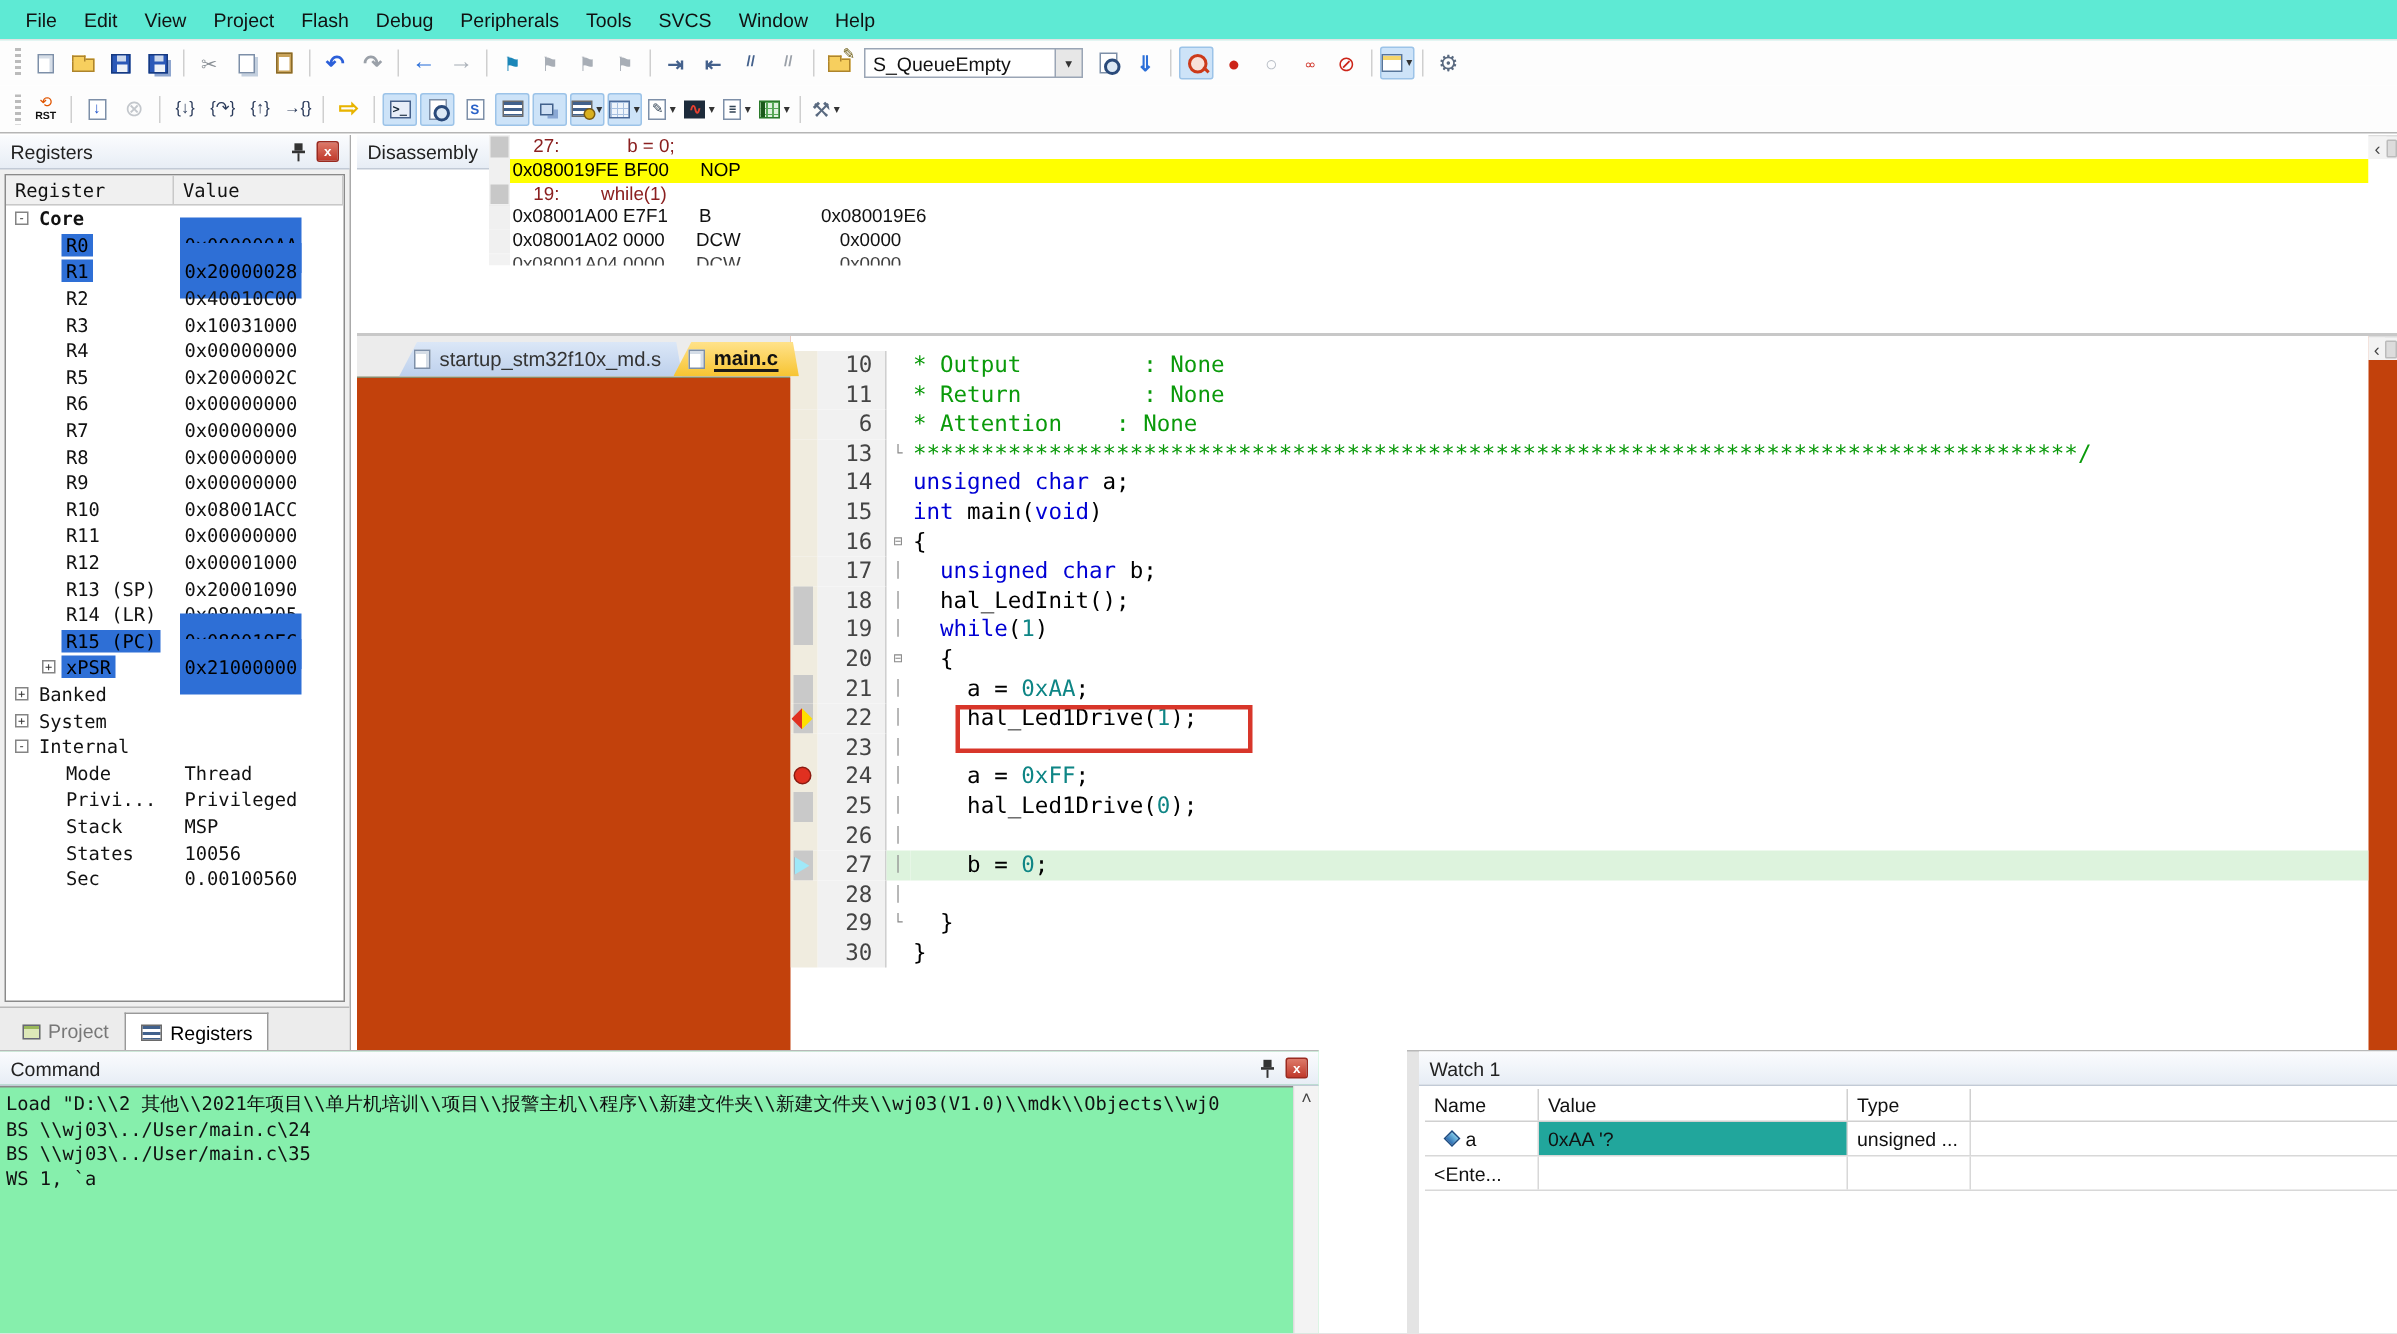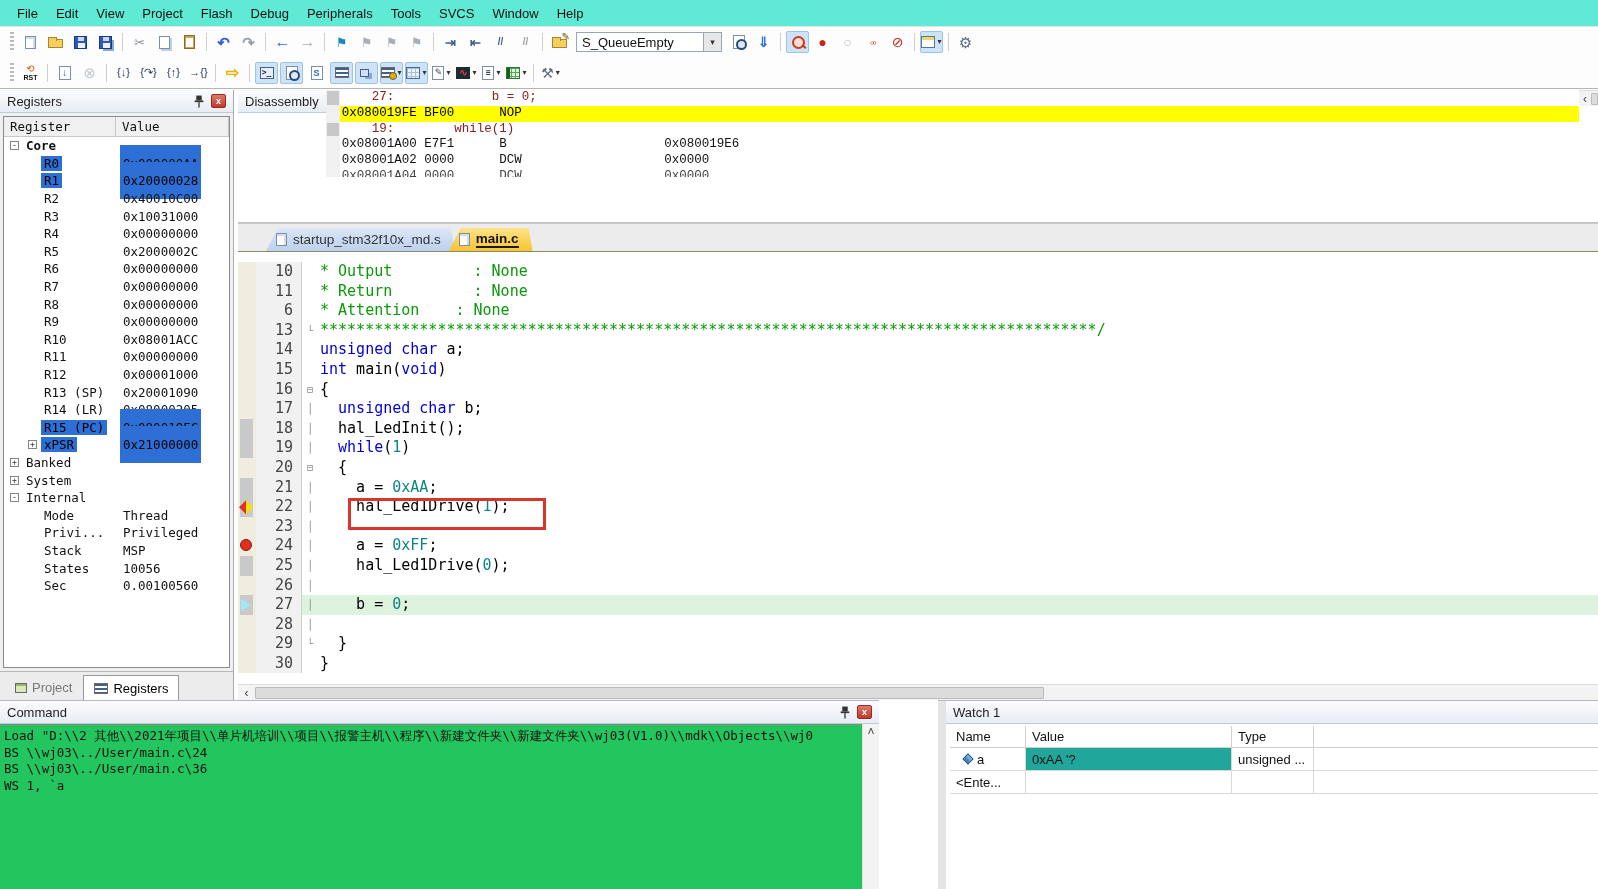--- a/index.html
+++ b/index.html
@@ -95,34 +95,34 @@
   .expander{width:9px;height:9px;border:1px solid #848484;background:#fff;font:8px "DejaVu Sans Mono",monospace;
     display:inline-flex;align-items:center;justify-content:center;margin-right:4px;color:#333;flex:0 0 auto}
   .exp-sp{width:13px;flex:0 0 auto}
   .reg-tabs{height:29px;display:flex;align-items:flex-end;background:#ececec;border-top:1px solid #b8b8b8;padding-left:4px}
   .rtab{display:flex;align-items:center;gap:5px;height:25px;padding:0 10px;font-size:13px;color:#777;border:1px solid transparent}
   .rtab.active{background:#fff;border:1px solid #999;border-bottom:none;color:#000}
 
   
   #rightcol{position:absolute;left:238px;top:90px;right:0;height:610px;display:flex;flex-direction:column;background:#e8e8e8}
   #disasm{height:134px;display:flex;flex-direction:row;background:#ffffff;border-bottom:2px solid #c8c8c8}
-  .dis-body{flex:1;overflow:hidden;font-family:Liberation Mono, monospace;font-size:12.5px}
+  .dis-body{flex:1;overflow:hidden;font-family:Liberation Sans, sans-serif;font-size:12.5px}
   .dis-line{display:flex;height:15.8px;white-space:pre}
   .dis-gut{width:14px;flex:0 0 auto;background:#f0f0f0}
   .dis-gut.blk{background:#c8c8c8;border:1px solid #f0f0f0}
   .dis-text{flex:1;padding-left:2px}
   .dis-line.src .dis-text{color:#8b2020}
   .dis-line.cur .dis-text{background:#ffff00;color:#000}
   .dis-line.clip{height:8px;overflow:hidden;opacity:.8}
   .hscroll{height:16px;background:#f3f3f3;border-top:1px solid #ddd;display:flex;align-items:center}
   .scr-btn{width:17px;height:100%;display:flex;align-items:center;justify-content:center;color:#444;font-size:12px;background:#f3f3f3}
   .scr-thumb{height:12px;background:#dcdcdc;border:1px solid #bbb;border-radius:1px}
 
   
-  #editor{flex:1;display:flex;flex-direction:column;background:#c2410c;min-height:0}
+  #editor{flex:1;display:flex;flex-direction:row;background:#c2410c;min-height:0}
   .tabstrip{height:28px;background:#ececec;display:flex;align-items:flex-end;padding-left:28px;border-bottom:1px solid #8a8a6a}
   .etab{display:flex;align-items:center;gap:6px;height:23px;padding:0 14px 0 10px;margin-right:-6px;
     clip-path:polygon(12px 0,calc(100% - 4px) 0,100% 100%,0 100%);font-size:13.5px}
   .etab.inactive{background:linear-gradient(#dbe7f7,#bdd0ec);color:#333}
   .etab.active{background:linear-gradient(#ffe28a,#f7c431);font-weight:bold;z-index:2}
   .etab.active .etab-label{border-bottom:2px solid #1a1a1a}
   .codewrap{flex:1;position:relative;overflow:hidden;background:#fff;min-height:0}
   .ed-line{display:flex;height:19.6px;font-family:"DejaVu Sans Mono",monospace;font-size:15px;line-height:19.6px}
   .ed-mk{width:18px;flex:0 0 auto;background:#f0ecdf;position:relative}
   .ed-blk{position:absolute;left:2px;top:0;width:13px;height:100%;background:#c9c9c9}
@@ -134,21 +134,21 @@
   .mk-bp{position:absolute;left:2px;top:3px;width:12px;height:12px;border-radius:50%;
     background:#e03020;border:1px solid #8b1a10}
   .mk-bpcur{position:absolute;left:1px;top:3px;width:14px;height:14px;
     clip-path:polygon(50% 0,100% 50%,50% 100%,0 50%);
     background:linear-gradient(90deg,#e03020 50%,#ffe000 50%);filter:drop-shadow(0 0 1px #333)}
   .mk-next{position:absolute;left:3px;top:4px;width:10px;height:12px;
     clip-path:polygon(0 0,100% 50%,0 100%);background:#9fe8f8;filter:drop-shadow(0 0 1px #2070a0)}
   #annotation{position:absolute;border:3px solid #d8362a;pointer-events:none}
 
   
-  #command{position:absolute;left:0;top:700px;width:879px;height:189px;display:flex;flex-direction:column;background:#22c55e;border-top:1px solid #b8b8b8}
+  #command{position:absolute;left:0;top:700px;width:879px;height:189px;display:flex;flex-direction:column;background:#86efac;border-top:1px solid #b8b8b8}
   .cmd-body{flex:1;display:flex;min-height:0}
   .cmd-lines{flex:1;padding:3px 4px;font-family:"DejaVu Sans Mono",monospace;font-size:12.5px;line-height:16.5px;white-space:pre;overflow:hidden;border-top:1px solid #888}
   .vscroll{width:17px;background:#f3f3f3;border-left:1px solid #ddd;display:flex;flex-direction:column;align-items:center}
   .vscroll .scr-btn{height:16px;width:100%}
   #bottom-div{position:absolute;left:938px;top:700px;width:8px;height:189px;background:#e4e4e4;border-top:1px solid #b8b8b8}
   #watch{position:absolute;left:946px;top:700px;right:0;height:189px;display:flex;flex-direction:column;background:#fff;border-top:1px solid #b8b8b8}
   .watch-table{flex:1;margin:2px 0 0 4px;font-size:13px}
   .w-head{display:flex;height:22px;border-bottom:1px solid #d0d0d0}
   .w-head span{padding:3px 6px;border-right:1px solid #d0d0d0}
   .w-row{display:flex;height:23px;border-bottom:1px solid #d8d8d8}
@@ -701,21 +701,21 @@
       <span>Command</span>
       <span class="sp"></span>
       <svg class="pin" viewBox="0 0 10 12">
           <rect x="2.5" y="0.5" width="5" height="4.5" fill="#333"></rect>
           <rect x="1" y="5" width="8" height="1.6" fill="#333"></rect>
           <rect x="4.4" y="6.6" width="1.2" height="5" fill="#333"></rect>
         </svg>
       <span class="closebox">x</span>
     </div>
     <div class="cmd-body">
-      <div class="cmd-lines" id="cmd-lines"><div>Load "D:\\2 其他\\2021年项目\\单片机培训\\项目\\报警主机\\程序\\新建文件夹\\新建文件夹\\wj03(V1.0)\\mdk\\Objects\\wj0</div><div>BS \\wj03\../User/main.c\24</div><div>BS \\wj03\../User/main.c\36</div><div>WS 1, `a</div></div>
+      <div class="cmd-lines" id="cmd-lines"><div>Load "D:\\2 其他\\2021年项目\\单片机培训\\项目\\报警主机\\程序\\新建文件夹\\新建文件夹\\wj03(V1.0)\\mdk\\Objects\\wj0</div><div>BS \\wj03\../User/main.c\24</div><div>BS \\wj03\../User/main.c\35</div><div>WS 1, `a</div></div>
       <div class="vscroll">
         <span class="scr-btn">˄</span>
       </div>
     </div>
   </div>
   <div id="bottom-div"></div>
 
   <div id="watch">
     <div class="ptitle">
       <span>Watch 1</span>

